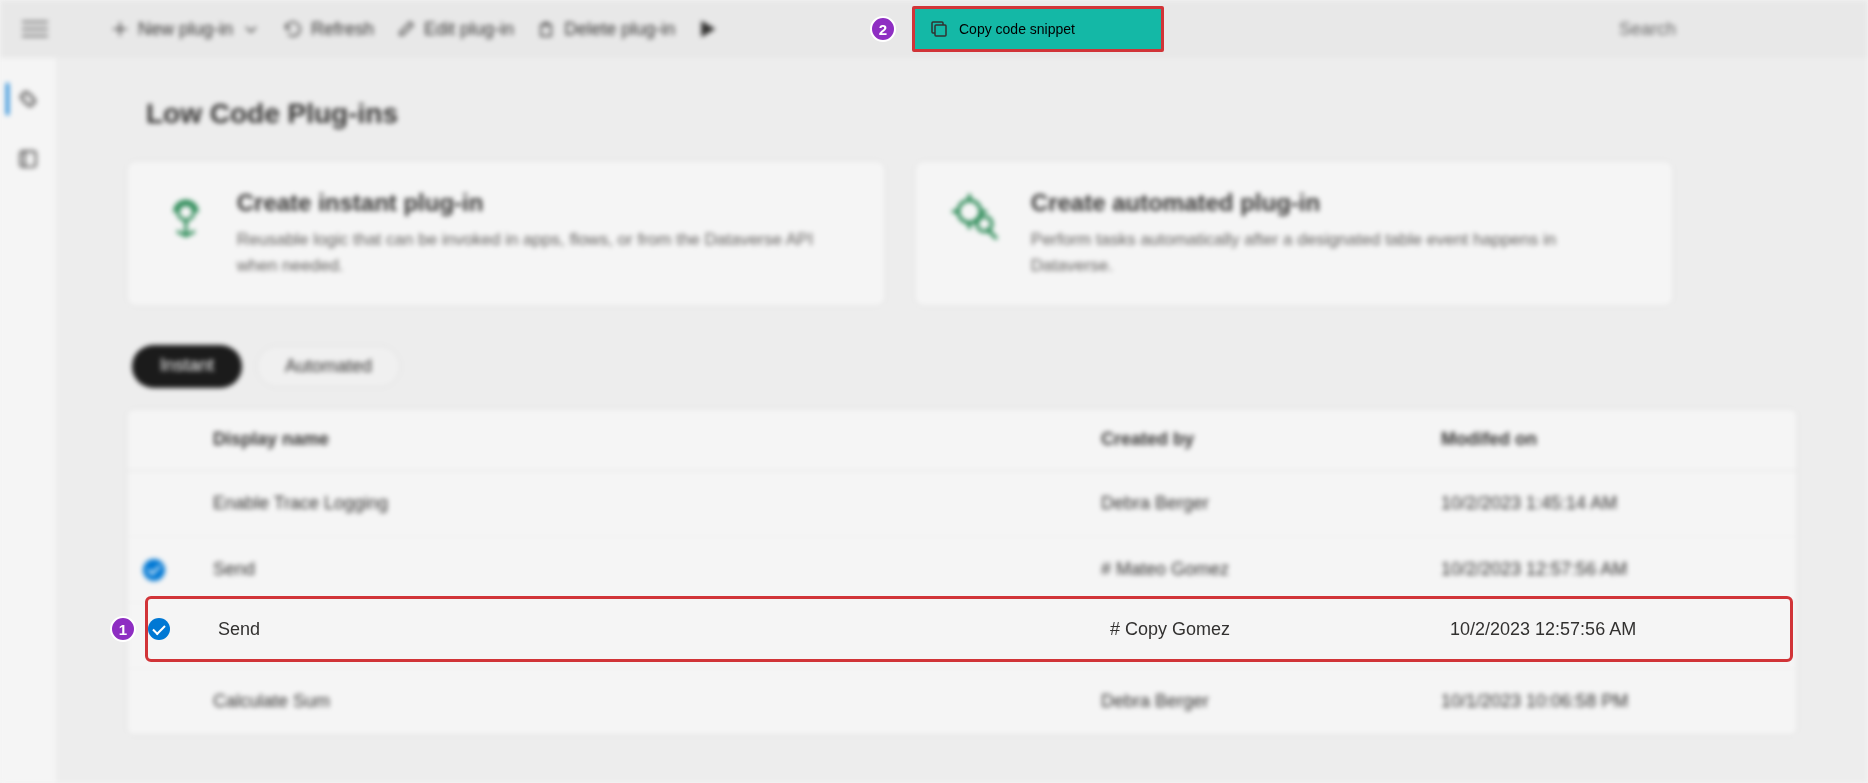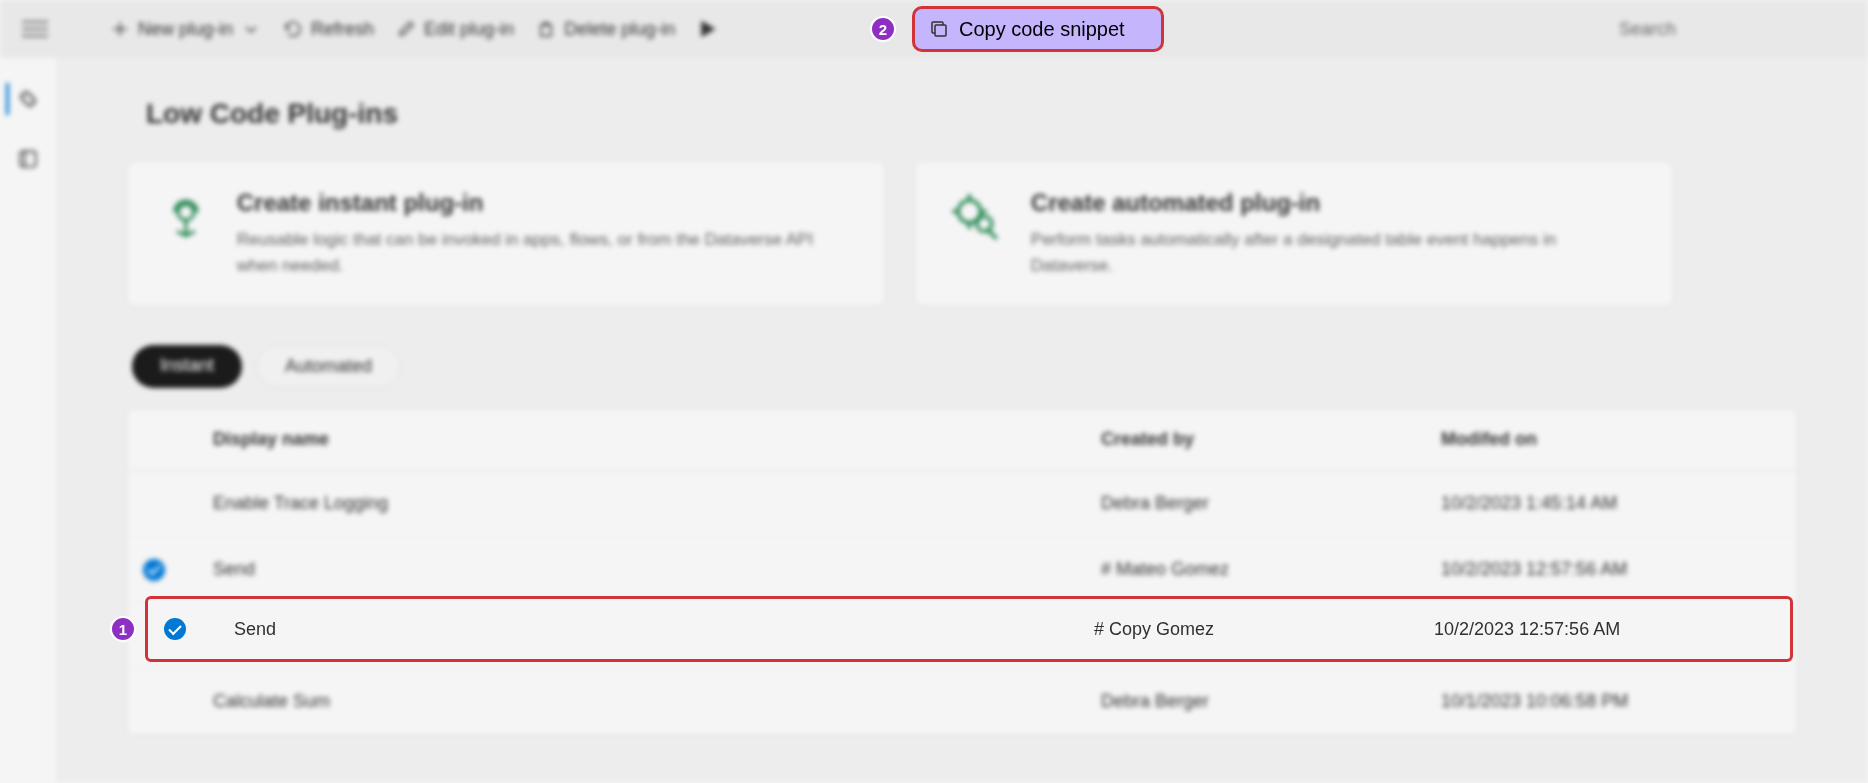--- a/index.html
+++ b/index.html
@@ -168,41 +168,41 @@
     }
 
     
     .overlay-copy {
       position: absolute;
       top: 6px;
       left: 912px;
       width: 252px;
       height: 46px;
       border: 3px solid #d13438;
-      border-radius: 10px;
-      background: #c4b5fd;
+      border-radius: 2px;
+      background: #14b8a6;
       display: flex;
       align-items: center;
       gap: 10px;
       padding: 0 14px;
-      font-size: 20px;
+      font-size: 14px;
     }
     .overlay-row {
       position: absolute;
       top: 596px;
       left: 145px;
       width: 1648px;
       height: 66px;
       border: 3px solid #d13438;
       border-radius: 6px;
       background: #f5f5f5;
       display: grid;
       grid-template-columns: 70px 1fr 340px 340px;
       align-items: center;
-      padding: 0 16px;
+      padding: 0 0;
       font-size: 18px;
       color: #323130;
     }
     .badge {
       position: absolute;
       width: 26px;
       height: 26px;
       border-radius: 50%;
       background: #8e2ec2;
       border: 2px solid #fff;

